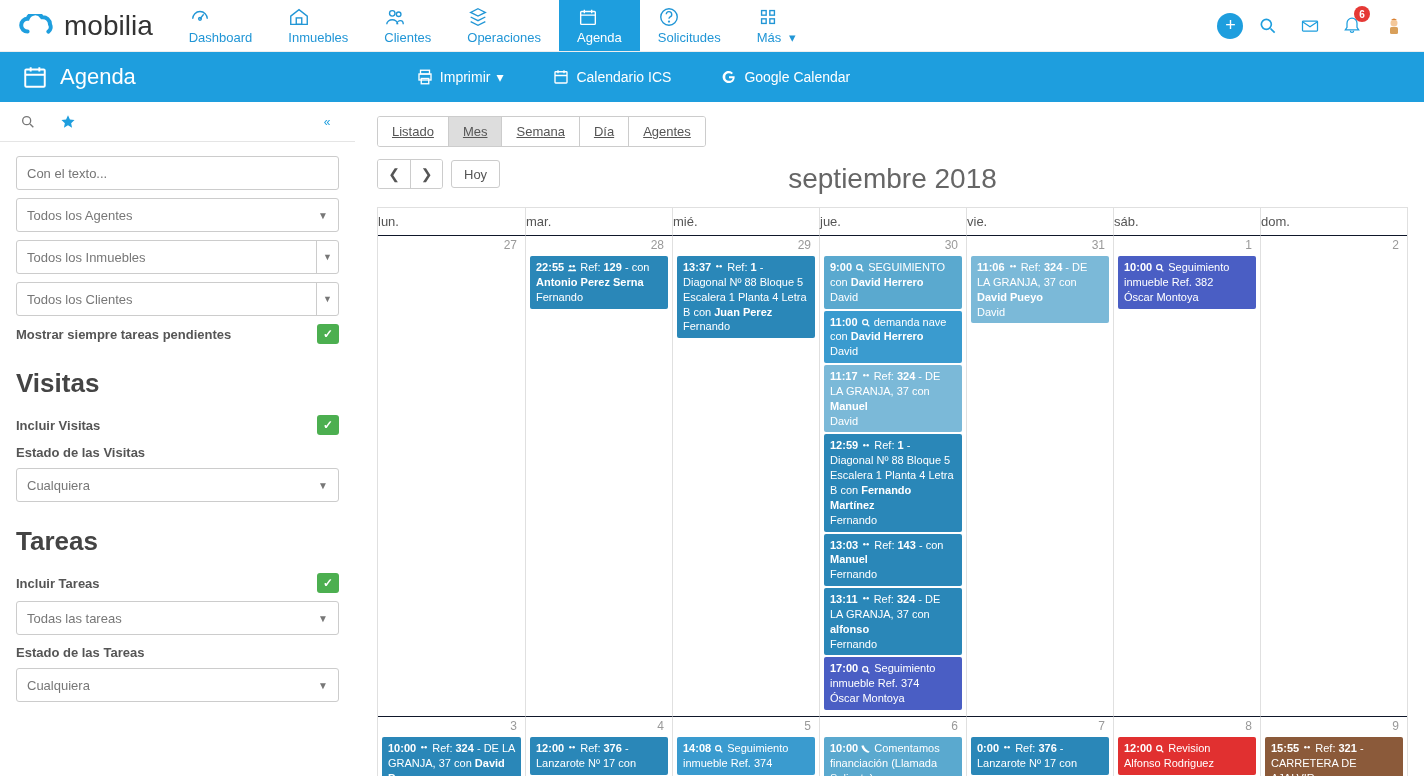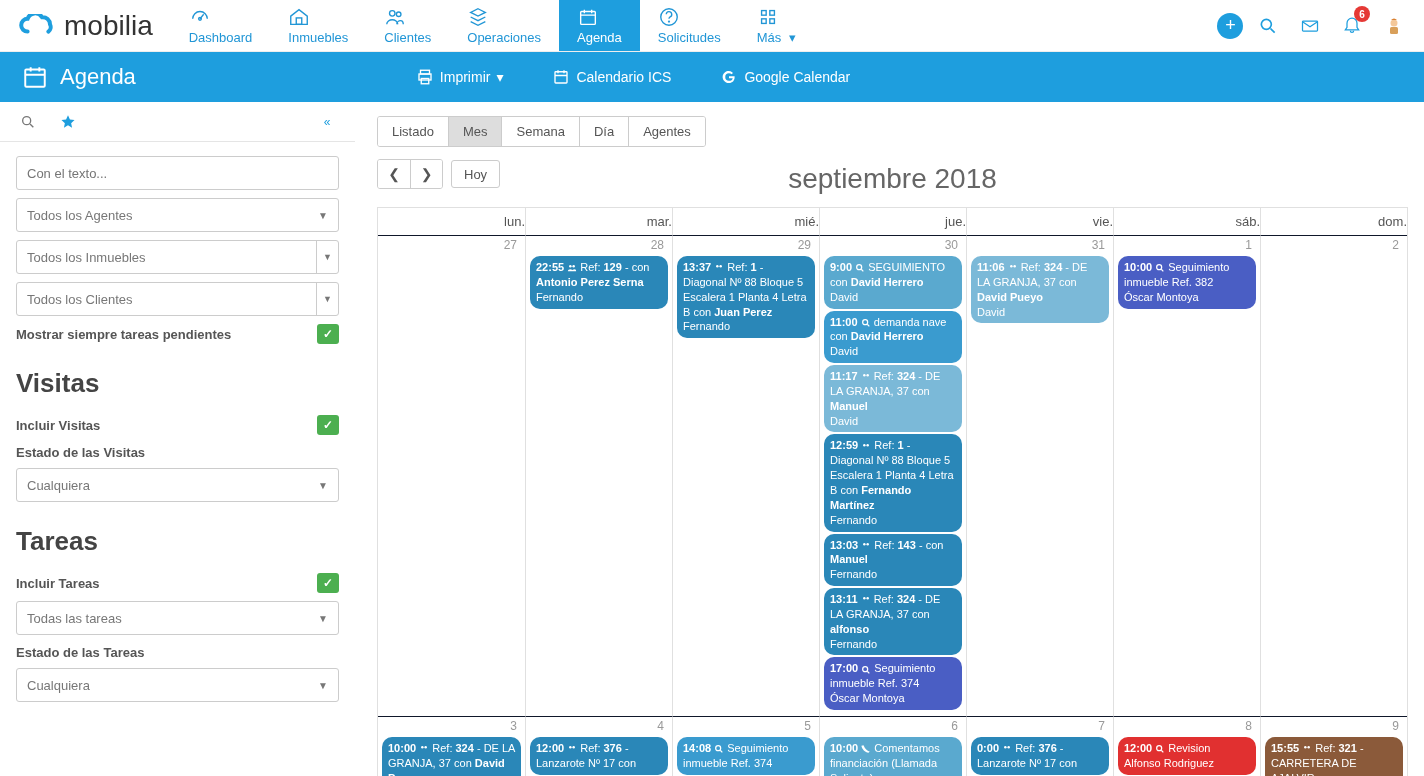--- a/index.html
+++ b/index.html
@@ -45,42 +45,42 @@
 .sidebody .select { display: flex; align-items: center; justify-content: space-between; cursor: pointer; }
 .sidebody .select.splitarrow { padding-right: 0; }
 .splitarrow .arrowcell { width: 22px; height: 100%; border-left: 1px solid #ccc; display: flex; align-items: center; justify-content: center; font-size: 9px; color: #777; }
 .togglerow { display: flex; align-items: center; justify-content: space-between; font-size: 13px; font-weight: 600; color: #555; margin: 6px 0 0 0; }
 .togglechip { width: 22px; height: 20px; background: #4caf50; border-radius: 3px; display: flex; align-items: center; justify-content: center; color: #fff; font-size: 12px; }
 .sideheading { font-size: 26px; font-weight: 700; color: #444; margin: 24px 0 16px 0; }
 .sidelabel { font-size: 13px; font-weight: 600; color: #555; margin: 10px 0 8px 0; }
 
 
 .viewtabs { display: inline-flex; border: 1px solid #ccc; border-radius: 3px; overflow: hidden; }
-.viewtab { padding: 7px 14px; font-size: 13px; cursor: pointer; border-left: 1px solid #ccc; background: #fff; }
+.viewtab { padding: 7px 14px; font-size: 13px; cursor: pointer; border-left: 1px solid #ccc; background: #fff; text-decoration: underline; }
 .viewtab:first-child { border-left: none; }
 .viewtab.active { background: #ddd; }
 
 .navrow { display: flex; align-items: center; gap: 8px; margin-top: 12px; }
 .arrowgrp { display: inline-flex; border: 1px solid #ccc; border-radius: 3px; overflow: hidden; }
 .arrowgrp button { width: 32px; height: 28px; background: #fff; border: none; border-left: 1px solid #ccc; cursor: pointer; color: #555; font-size: 14px; display: flex; align-items: center; justify-content: center; }
 .arrowgrp button:first-child { border-left: none; }
 .todaybtn { height: 28px; padding: 0 12px; border: 1px solid #ccc; border-radius: 3px; background: #fff; cursor: pointer; font-size: 13px; color: #555; }
 
 .monthtitle { text-align: center; font-size: 28px; color: #666; margin-top: -26px; margin-bottom: 12px; }
 
 
 .calendar { border: 1px solid #e0e0e0; border-top: none; }
 .weekhead { display: grid; grid-template-columns: repeat(7, 1fr); border-top: 1px solid #e0e0e0; }
-.weekhead div { text-align: right; padding: 6px 0; font-size: 13px; color: #555; border-left: 1px solid #e0e0e0; }
+.weekhead div { text-align: left; padding: 6px 0; font-size: 13px; color: #555; border-left: 1px solid #e0e0e0; }
 .weekhead div:first-child { border-left: none; }
 .weekrow { display: grid; grid-template-columns: repeat(7, 1fr); }
 .daycell { border-left: 1px solid #e0e0e0; border-top: 1px solid #0f172a; min-height: 40px; padding: 0 2px 4px 2px; position: relative; }
 .daycell:first-child { border-left: none; }
 .daynum { text-align: right; font-size: 12px; color: #999; padding: 2px 6px 2px 0; }
-.event { font-size: 11px; color: #fff; padding: 4px 6px; margin: 2px 2px 2px 2px; border-radius: 10px; line-height: 1.35; cursor: pointer; }
+.event { font-size: 11px; color: #fff; padding: 4px 6px; margin: 2px 2px 2px 2px; border-radius: 2px; line-height: 1.35; cursor: pointer; }
 .event b { font-weight: 700; }
 .ev-blue1 { background: #2a87b8; }
 .ev-blue2 { background: #3a9bcf; }
 .ev-blue3 { background: #5aa9cf; }
 .ev-blue4 { background: #7bb9d8; }
 .ev-indigo { background: #4a5ec4; }
 .ev-red { background: #e13030; }
 .ev-brown { background: #8b5a3a; }
 .tinyicon { display: inline-block; vertical-align: middle; }
 </style>

